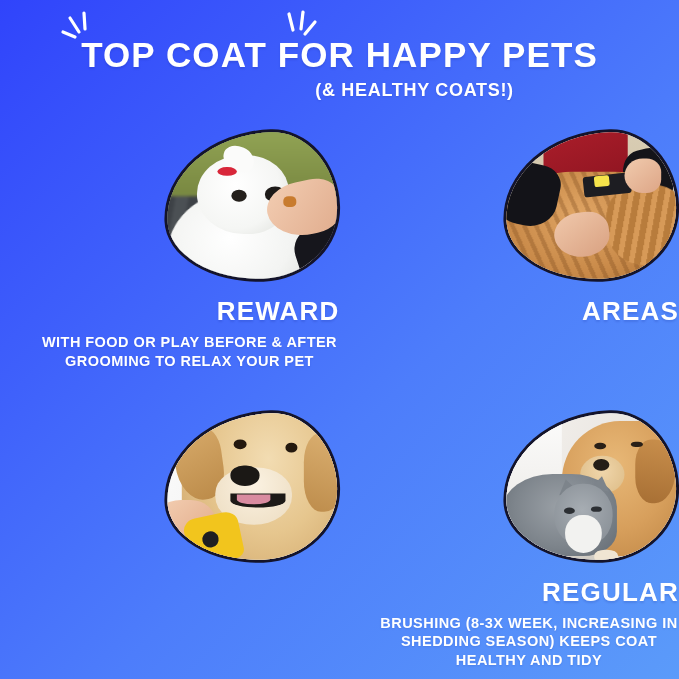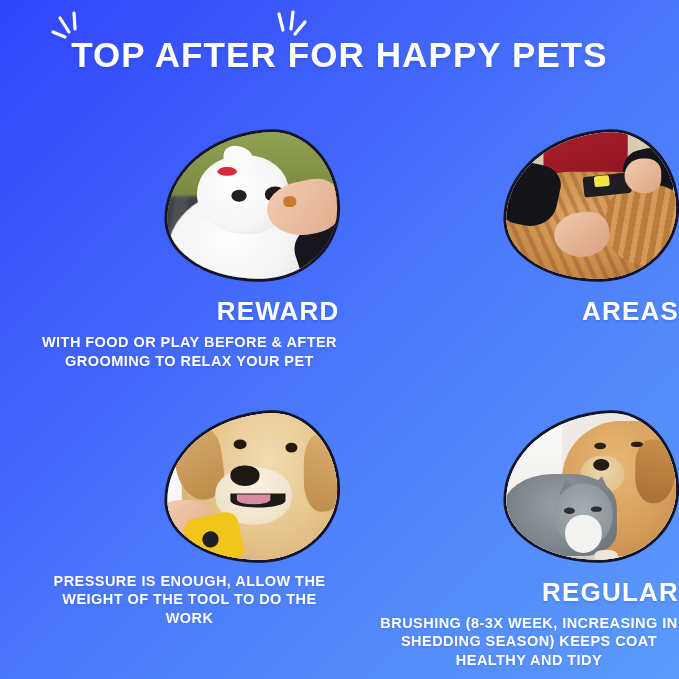--- a/index.html
+++ b/index.html
@@ -248,31 +248,34 @@
 
   <div class="title-row">
     <span class="title">
       <svg class="sparkle left" viewBox="0 0 40 40">
         <g stroke="#ffffff" stroke-width="3.2" stroke-linecap="round" fill="none">
           <line x1="6" y1="22" x2="18" y2="27"></line>
           <line x1="13" y1="8" x2="22" y2="22"></line>
           <line x1="27" y1="3" x2="28" y2="19"></line>
         </g>
       </svg>
-      <span>TOP AFTER FOR HAPPY PETS</span>
+      <span>TOP COAT FOR HAPPY PETS</span>
       <svg class="sparkle right" viewBox="0 0 40 40">
         <g stroke="#ffffff" stroke-width="3.2" stroke-linecap="round" fill="none">
           <line x1="10" y1="4" x2="14" y2="20"></line>
           <line x1="24" y1="2" x2="22" y2="19"></line>
           <line x1="36" y1="12" x2="26" y2="24"></line>
         </g>
       </svg>
     </span>
   </div>
 
+  <div class="subtitle">
+    <span class="subtitle-inner">(&amp; HEALTHY COATS!)</span>
+  </div>
 
 </div>
 
 <div class="grid">
 
   <div class="card">
     <div class="blob">
       <div class="blob-inner p1 sky">
         <div class="grass"></div>
           <div class="bench"></div>
@@ -318,21 +321,20 @@
           <div class="nose"></div>
         <div class="eye a"></div>
           <div class="eye b"></div>
         <div class="mouth"></div>
           <div class="tongue"></div>
         <div class="hand"></div>
           <div class="tool"></div>
           <div class="tool-c"></div>
       </div>
     </div>
-    <div class="card-body">PRESSURE IS ENOUGH, ALLOW THE WEIGHT OF THE TOOL TO DO THE WORK</div>
   </div>
 
   <div class="card">
     <div class="blob">
       <div class="blob-inner p4 sky">
         <div class="wall"></div>
           <div class="floor"></div>
         <div class="dog"></div>
           <div class="dogear"></div>
         <div class="dogsn"></div>

